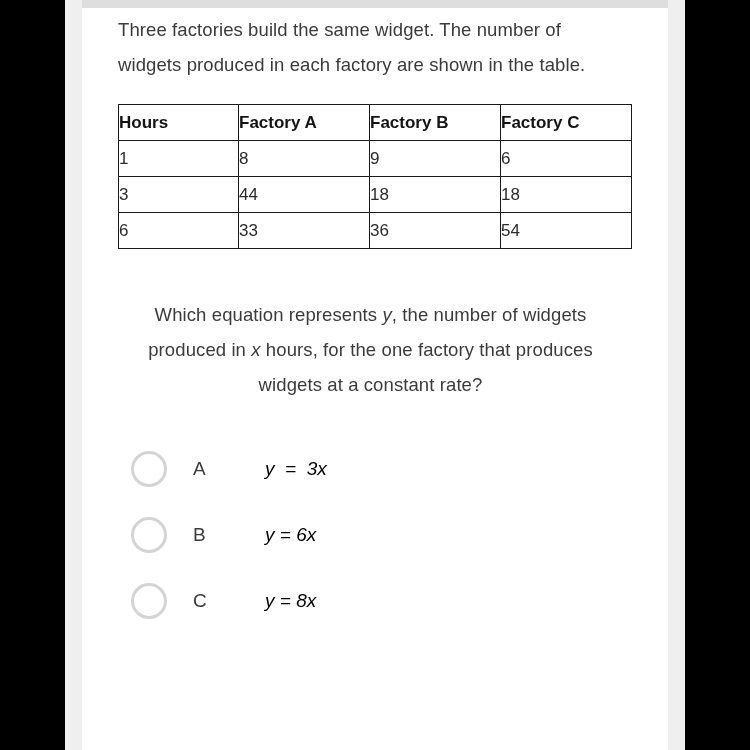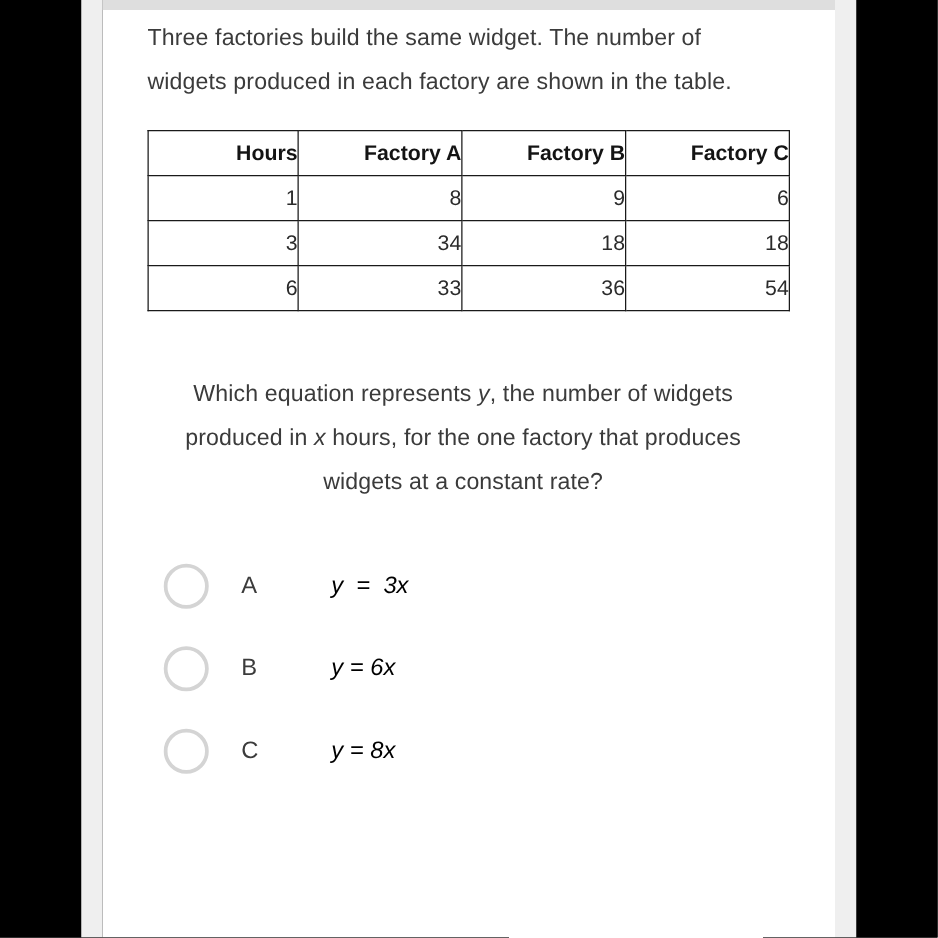--- a/index.html
+++ b/index.html
@@ -79,21 +79,21 @@
   table.data {
     border-collapse: collapse;
     width: 514px;
     table-layout: fixed;
     background: #ffffff;
   }
   table.data th,
   table.data td {
     border: 1.6px solid #1a1a1a;
     height: 36px;
-    text-align: right;
+    text-align: left;
     vertical-align: middle;
     color: #2b2b2b;
     font-size: 17px;
     padding: 0;
   }
   table.data th {
     font-weight: bold;
     font-size: 17px;
     color: #141414;
   }
@@ -164,21 +164,21 @@
           </thead>
           <tbody>
             <tr>
               <td>1</td>
               <td>8</td>
               <td>9</td>
               <td>6</td>
             </tr>
             <tr>
               <td>3</td>
-              <td>34</td>
+              <td>44</td>
               <td>18</td>
               <td>18</td>
             </tr>
             <tr>
               <td>6</td>
               <td>33</td>
               <td>36</td>
               <td>54</td>
             </tr>
           </tbody>

